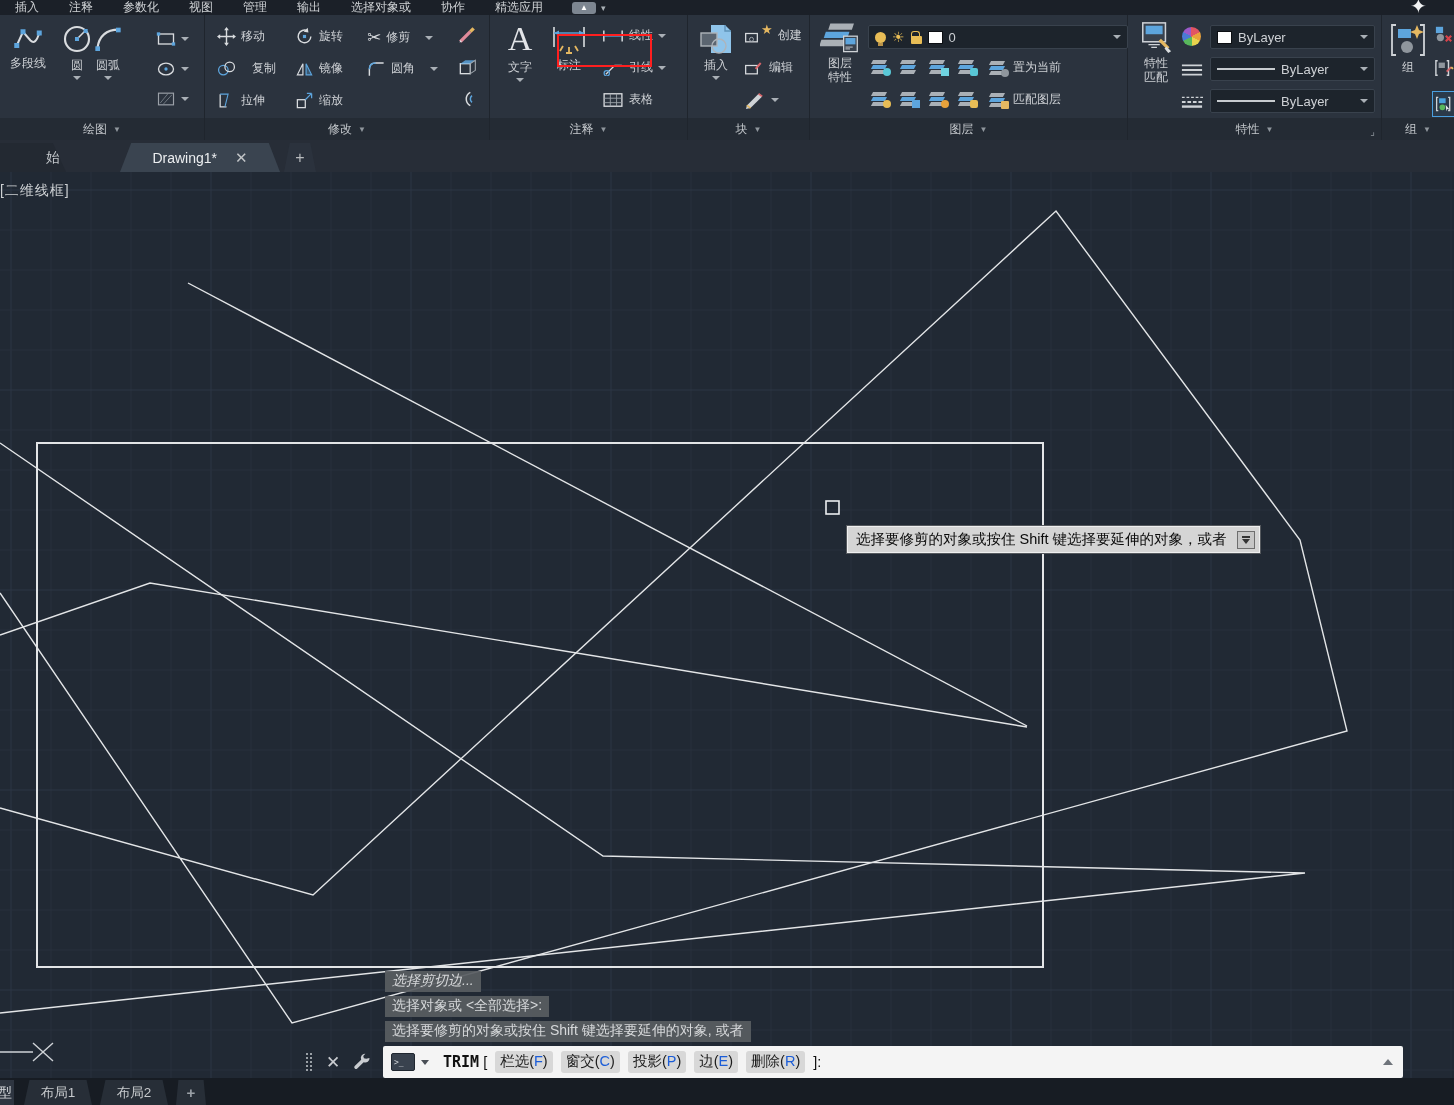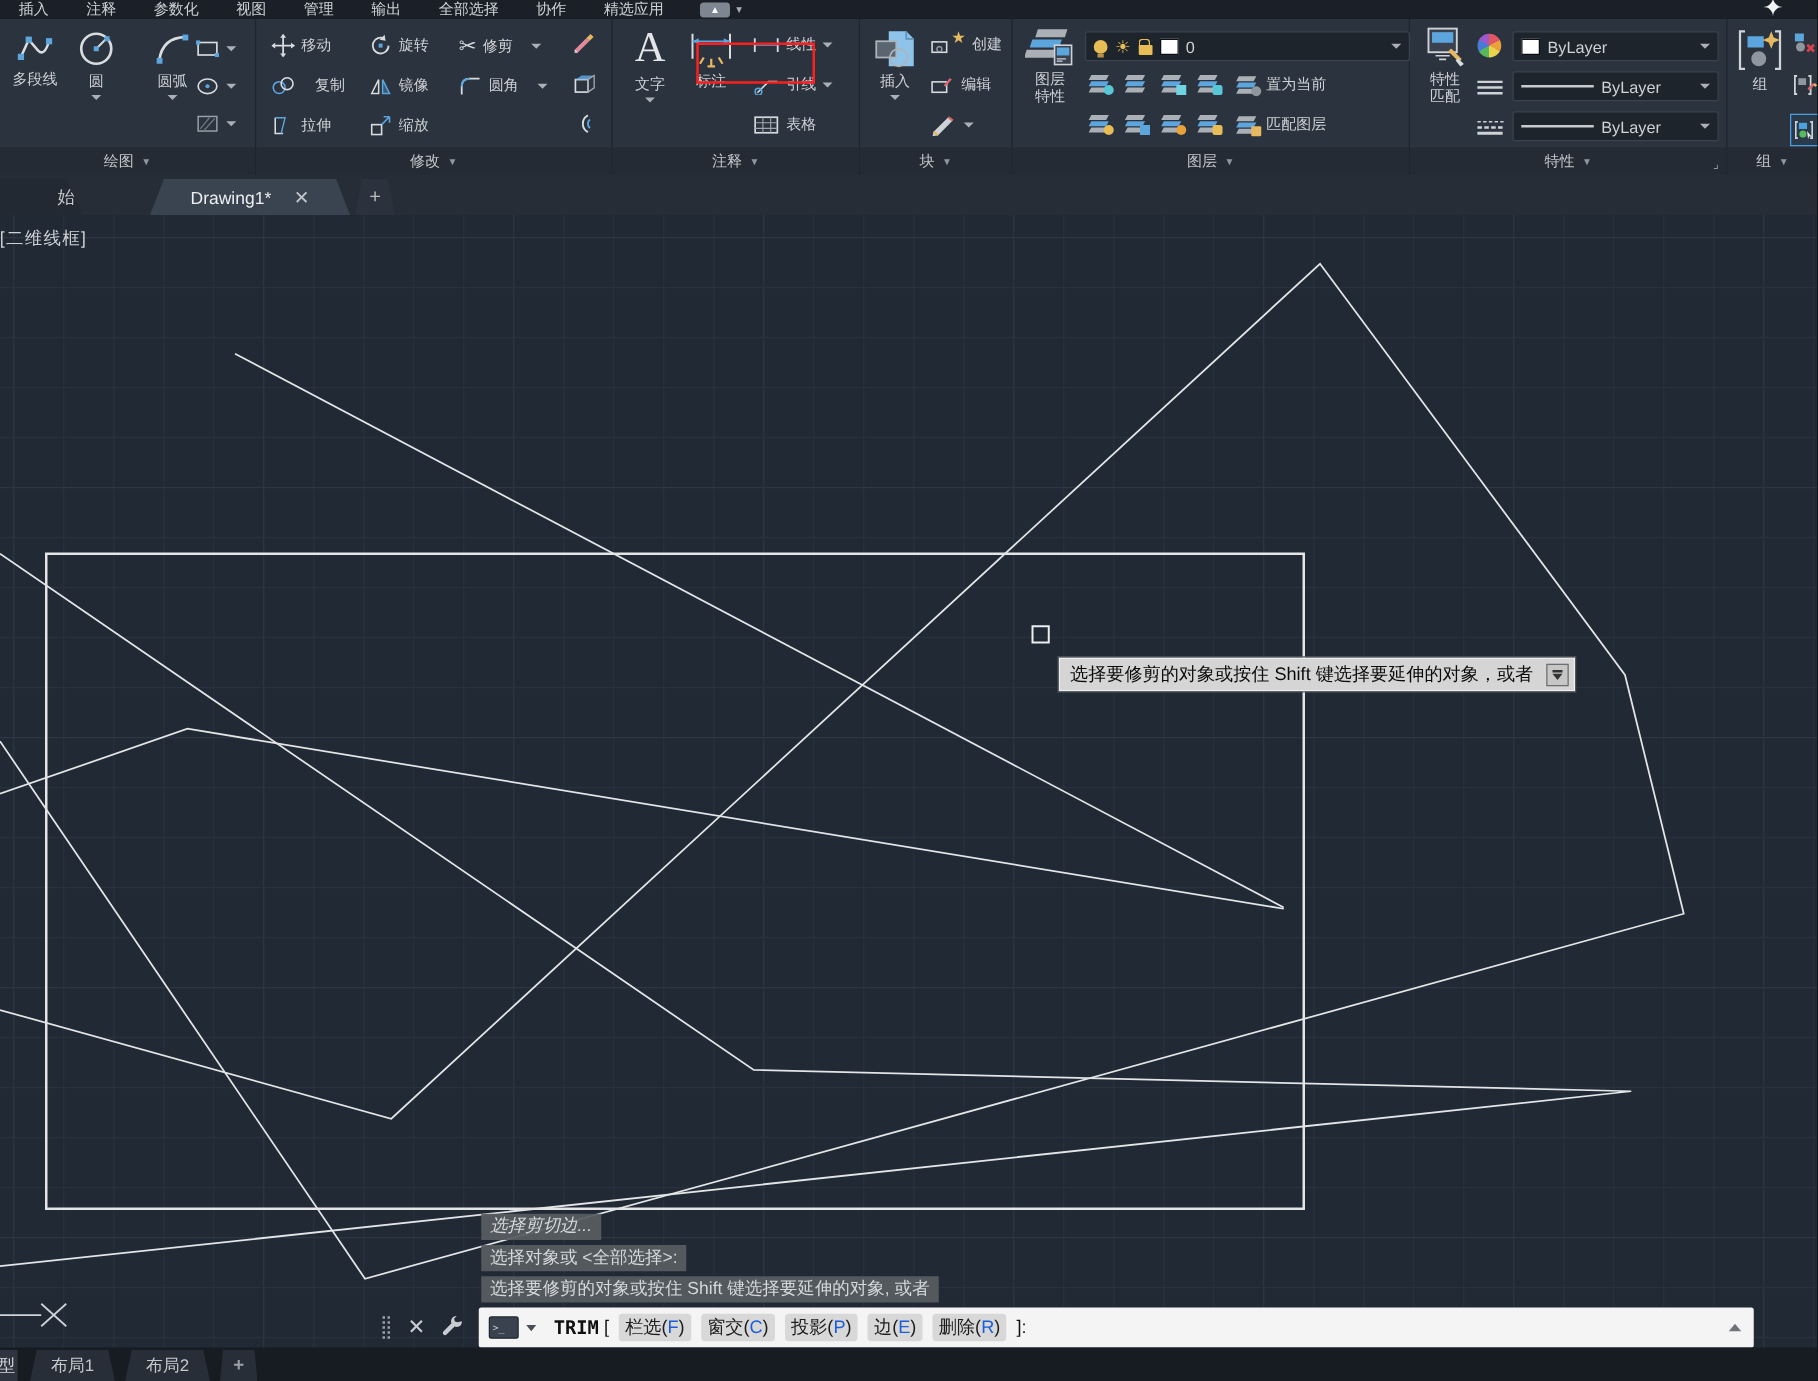--- a/index.html
+++ b/index.html
@@ -1,18 +1,18 @@
 <!DOCTYPE html>
 <html><head>
 <meta charset="utf-8">
 <style>
   * { margin:0; padding:0; box-sizing:border-box; }
   html,body { background:#10141a; }
   body { font-family:"Liberation Sans","DejaVu Sans",sans-serif; }
-  #app { position:relative; width:1454px; height:1105px; overflow:hidden; background:#000000; }
+  #app { position:relative; width:1454px; height:1105px; overflow:hidden; background:#701a75; }
 
   
   #tabrow { position:absolute; left:0; top:0; width:100%; height:15px; background:#1b2028; display:flex; align-items:center; }
   #tabrow .rtab { color:#ced1d4; font-size:12px; padding:0 15px; height:15px; line-height:15px; white-space:nowrap; cursor:default; }
   #panelbtn { width:24px; height:12px; background:#7d8691; border-radius:3px; margin-left:14px; display:flex; align-items:center; justify-content:center; color:#fff; font-size:8px; }
   .caret { color:#aab0b6; font-size:9px; margin-left:5px; }
   #sparkle { position:absolute; left:1410px; top:-6px; color:#f2f3f4; font-size:20px; }
 
   
   #ribbon { position:absolute; left:0; top:15px; width:100%; height:125px; background:#2b333e; }
@@ -93,21 +93,21 @@
 
 <div id="app">
 
   <div id="tabrow">
     <span class="rtab">插入</span>
     <span class="rtab">注释</span>
     <span class="rtab">参数化</span>
     <span class="rtab">视图</span>
     <span class="rtab">管理</span>
     <span class="rtab">输出</span>
-    <span class="rtab">全部选择</span>
+    <span class="rtab">选择对象或</span>
     <span class="rtab">协作</span>
     <span class="rtab">精选应用</span>
     <span id="panelbtn">▲</span>
     <span class="caret">▾</span>
     <span id="sparkle">✦</span>
   </div>
 
   <div id="ribbon">
 
     <div class="panel" style="left:0;width:205px;">
@@ -123,21 +123,21 @@
       <div class="bigbtn" style="left:58px;top:8px;width:38px;">
         <svg class="li" width="32" height="32" viewBox="0 0 24 24">
             <circle cx="12" cy="12" r="9" fill="none" stroke="#d9dcdf" stroke-width="1.6"></circle>
             <line x1="12" y1="12" x2="18" y2="6" stroke="#d9dcdf" stroke-width="1.2"></line>
             <rect x="10.5" y="10.5" width="3" height="3" fill="#5da5dd"></rect>
             <rect x="17" y="4.5" width="3" height="3" fill="#5da5dd"></rect>
           </svg>
         <span class="lbl">圆</span>
         <span class="dnc"></span>
       </div>
-      <div class="bigbtn" style="left:116px;top:8px;width:44px;">
+      <div class="bigbtn" style="left:86px;top:8px;width:44px;">
         <svg class="li" width="32" height="32" viewBox="0 0 24 24">
             <path d="M4 19 Q6 5 20 5" fill="none" stroke="#d9dcdf" stroke-width="1.6"></path>
             <rect x="2.5" y="17.5" width="3.5" height="3.5" fill="#5da5dd"></rect>
             <rect x="18" y="3.5" width="3.5" height="3.5" fill="#5da5dd"></rect>
           </svg>
         <span class="lbl">圆弧</span>
         <span class="dnc"></span>
       </div>
       <div class="rowbtn" style="left:156px;top:16px;">
         <svg class="li" width="20" height="16" viewBox="0 0 24 18">

